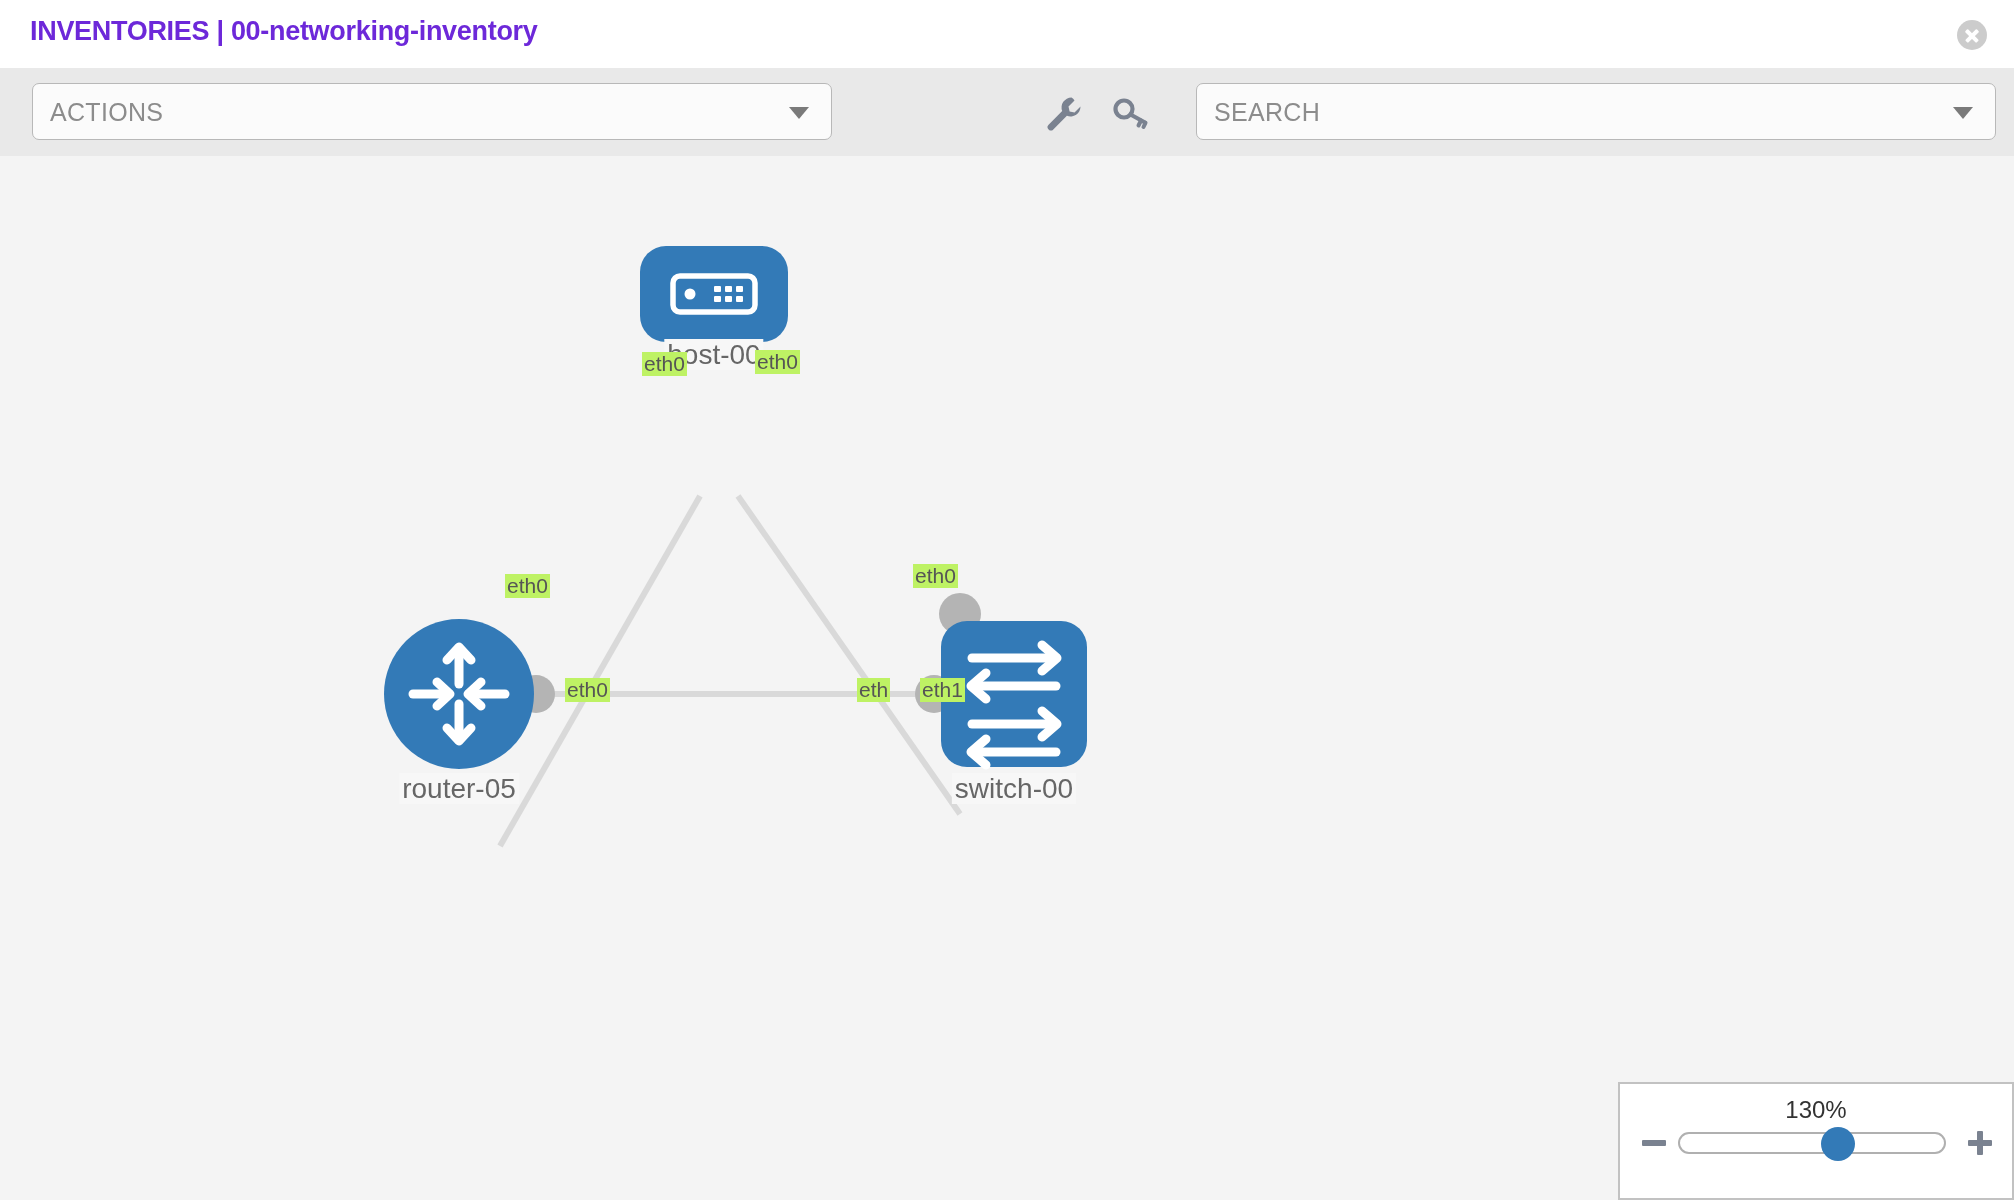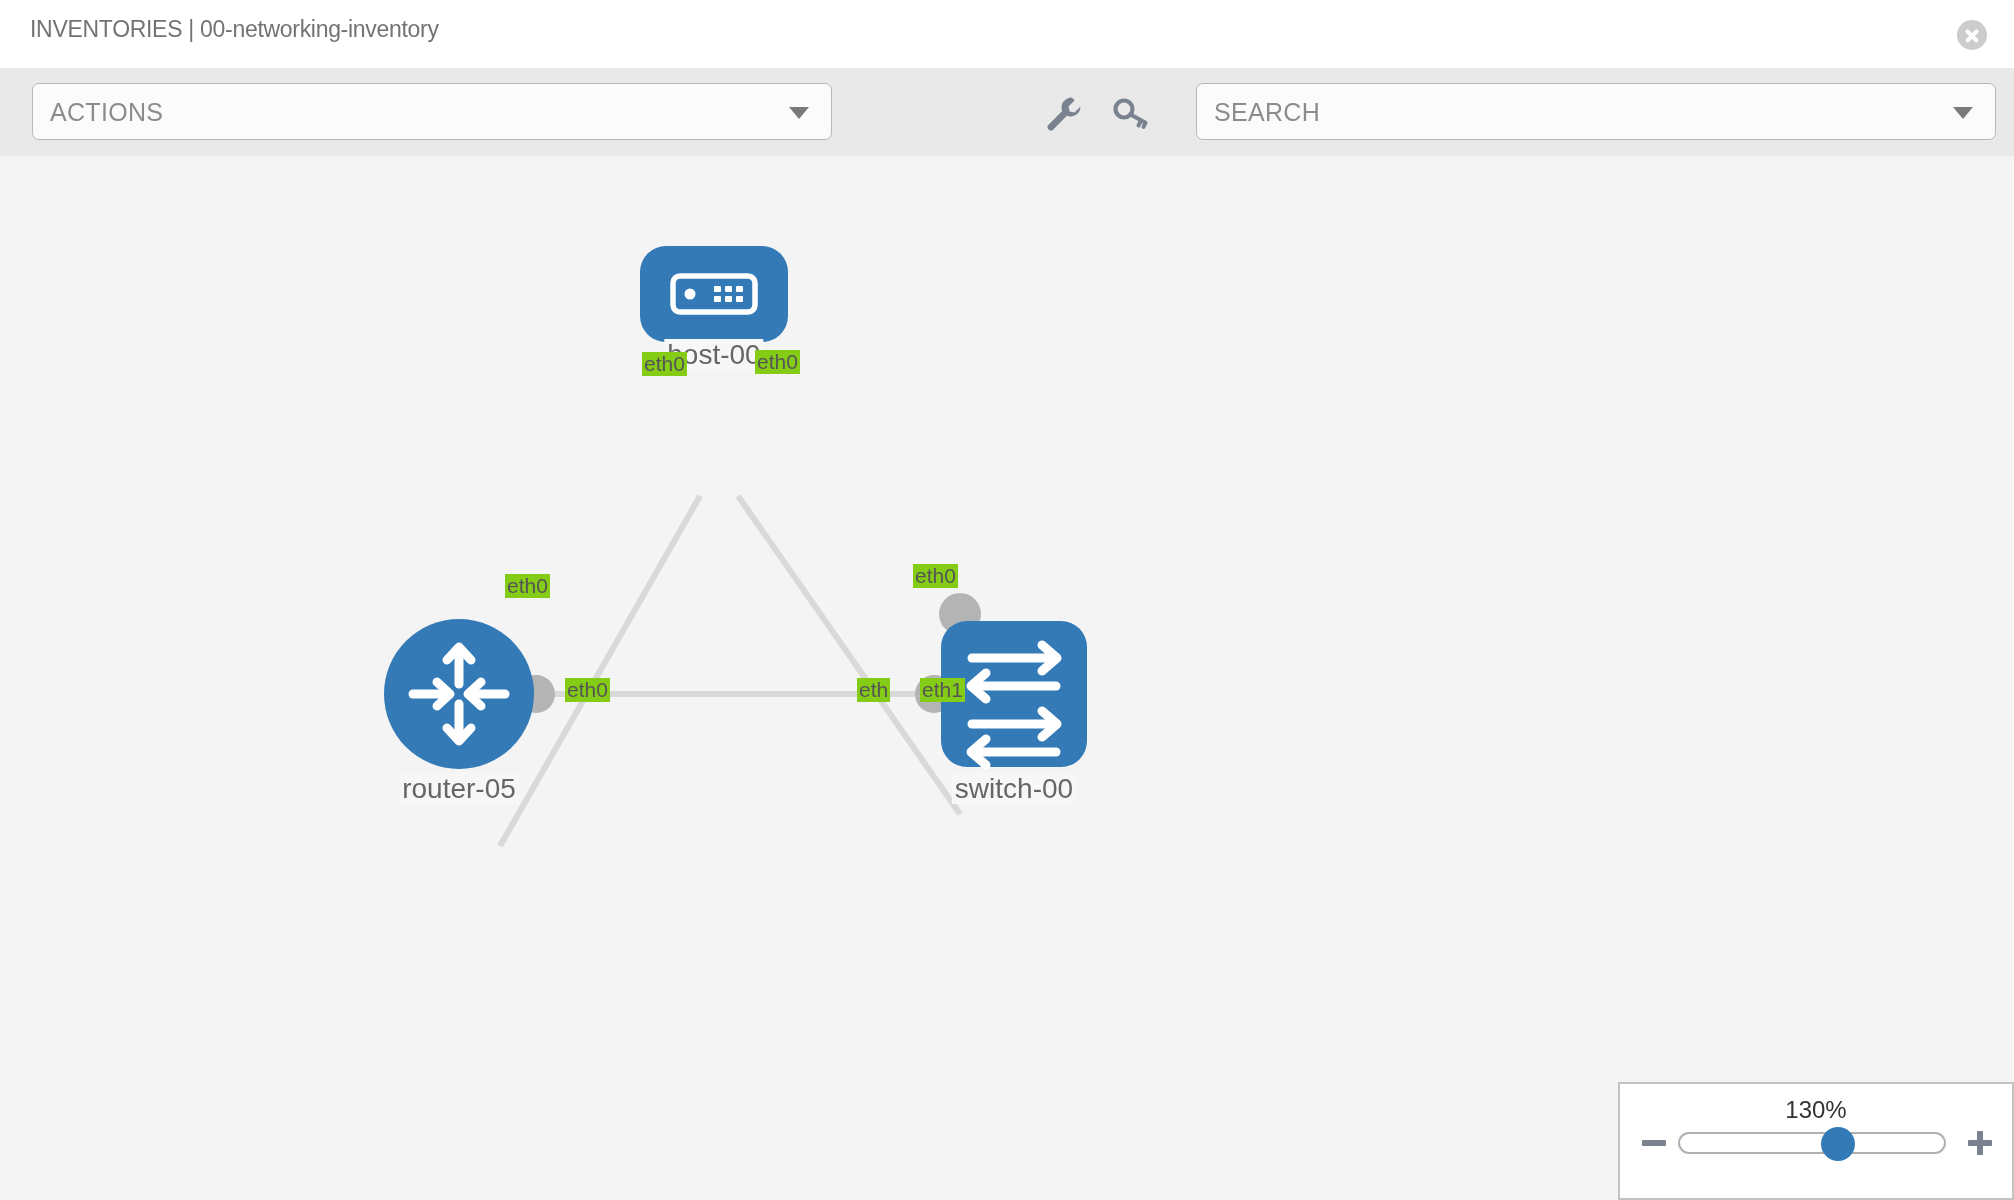--- a/index.html
+++ b/index.html
@@ -26,23 +26,23 @@
     left: 0; top: 0;
     width: 2014px;
     height: 68px;
     background: #ffffff;
     box-sizing: border-box;
   }
   .header-title {
     position: absolute;
     left: 30px;
     top: 16px;
-    font-size: 23px;
-    font-weight: normal;
-    color: #737373;
+    font-size: 27px;
+    font-weight: bold;
+    color: #6d28d9;
     letter-spacing: -0.3px;
     font-stretch: condensed;
     white-space: nowrap;
   }
   .close-btn {
     position: absolute;
     right: 27px;
     top: 20px;
     width: 30px;
     height: 30px;
@@ -143,21 +143,21 @@
     background: #f7f7f7;
     color: #666666;
     font-size: 28px;
     padding: 0px 3px;
     white-space: nowrap;
     transform: translateX(-50%);
     line-height: 1.12;
   }
   .iface-label {
     position: absolute;
-    background: #84cc16;
+    background: #bef264;
     color: #555555;
     font-size: 21px;
     padding: 0px 2px;
     white-space: nowrap;
     line-height: 1.15;
   }
 
   
   .zoom-panel {
     position: absolute;

